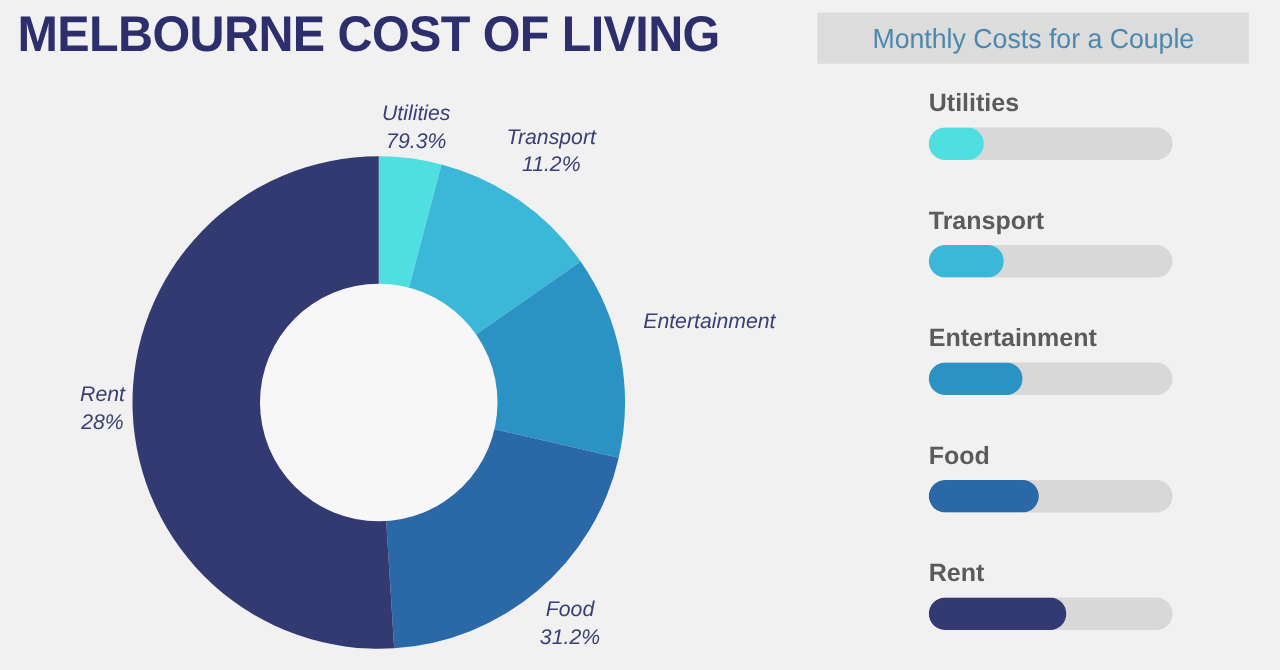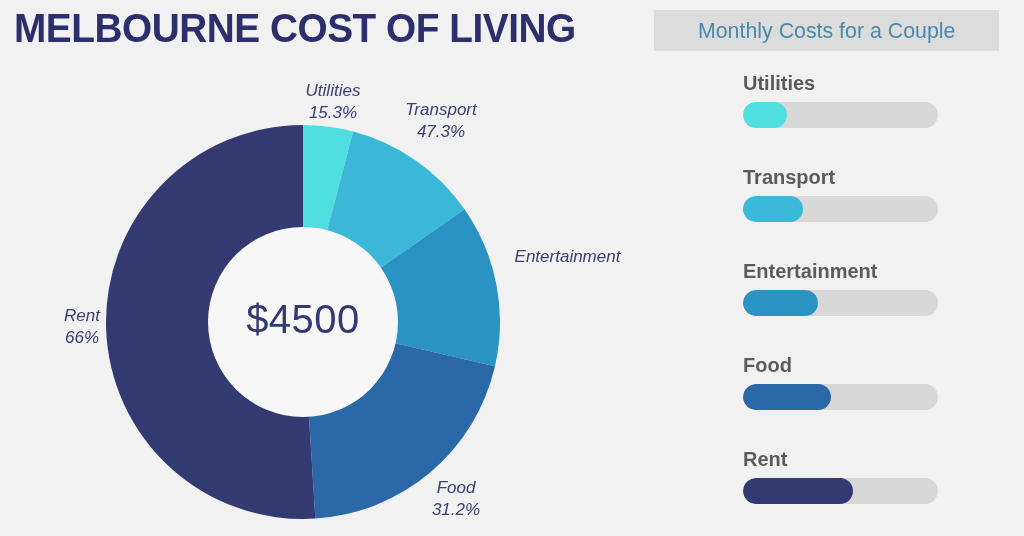--- a/index.html
+++ b/index.html
@@ -147,40 +147,39 @@
     <g id="donut-slices">
         <path d="M 303 260 L 303 63 A 197 197 0 0 1 353.18983295962624 69.50070691080029 Z" fill="#4fdfe0"></path>
         <path d="M 303 260 L 353.18983295962624 69.50070691080029 A 197 197 0 0 1 464.53056553711406 147.23087125786554 Z" fill="#3bb8d8"></path>
         <path d="M 303 260 L 464.53056553711406 147.23087125786554 A 197 197 0 0 1 494.9817939389557 304.181339907028 Z" fill="#2b93c4"></path>
         <path d="M 303 260 L 494.9817939389557 304.181339907028 A 197 197 0 0 1 315.3697323472748 456.6112655003695 Z" fill="#2a68a8"></path>
         <path d="M 303 260 L 315.3697323472748 456.6112655003695 A 197 197 0 1 1 302.99999999999994 63 Z" fill="#333a72"></path>
       </g>
     <circle id="donut-hole" cx="303" cy="260" r="95" fill="#f7f7f7"></circle>
   </svg>
 
-  <div id="donut-center-value">$4500</div>
 
   <div class="slice-label lbl-utilities">
     <span>Utilities</span>
-    <span class="pct">15.3%</span>
+    <span class="pct">79.3%</span>
   </div>
   <div class="slice-label lbl-transport">
     <span>Transport</span>
-    <span class="pct">47.3%</span>
+    <span class="pct">11.2%</span>
   </div>
   <div class="slice-label lbl-entertain">
     <span>Entertainment</span>
   </div>
   <div class="slice-label lbl-food">
     <span>Food</span>
     <span class="pct">31.2%</span>
   </div>
   <div class="slice-label lbl-rent">
     <span>Rent</span>
-    <span class="pct">66%</span>
+    <span class="pct">28%</span>
   </div>
 </div>
 
 <div id="legend">
     <div class="legend-row" style="top: 0px;">
       <div class="legend-label">Utilities</div>
       <div class="bar-track">
         <div class="bar-fill" style="width: 44px; background: rgb(79, 223, 224);"></div>
       </div>
     </div>

